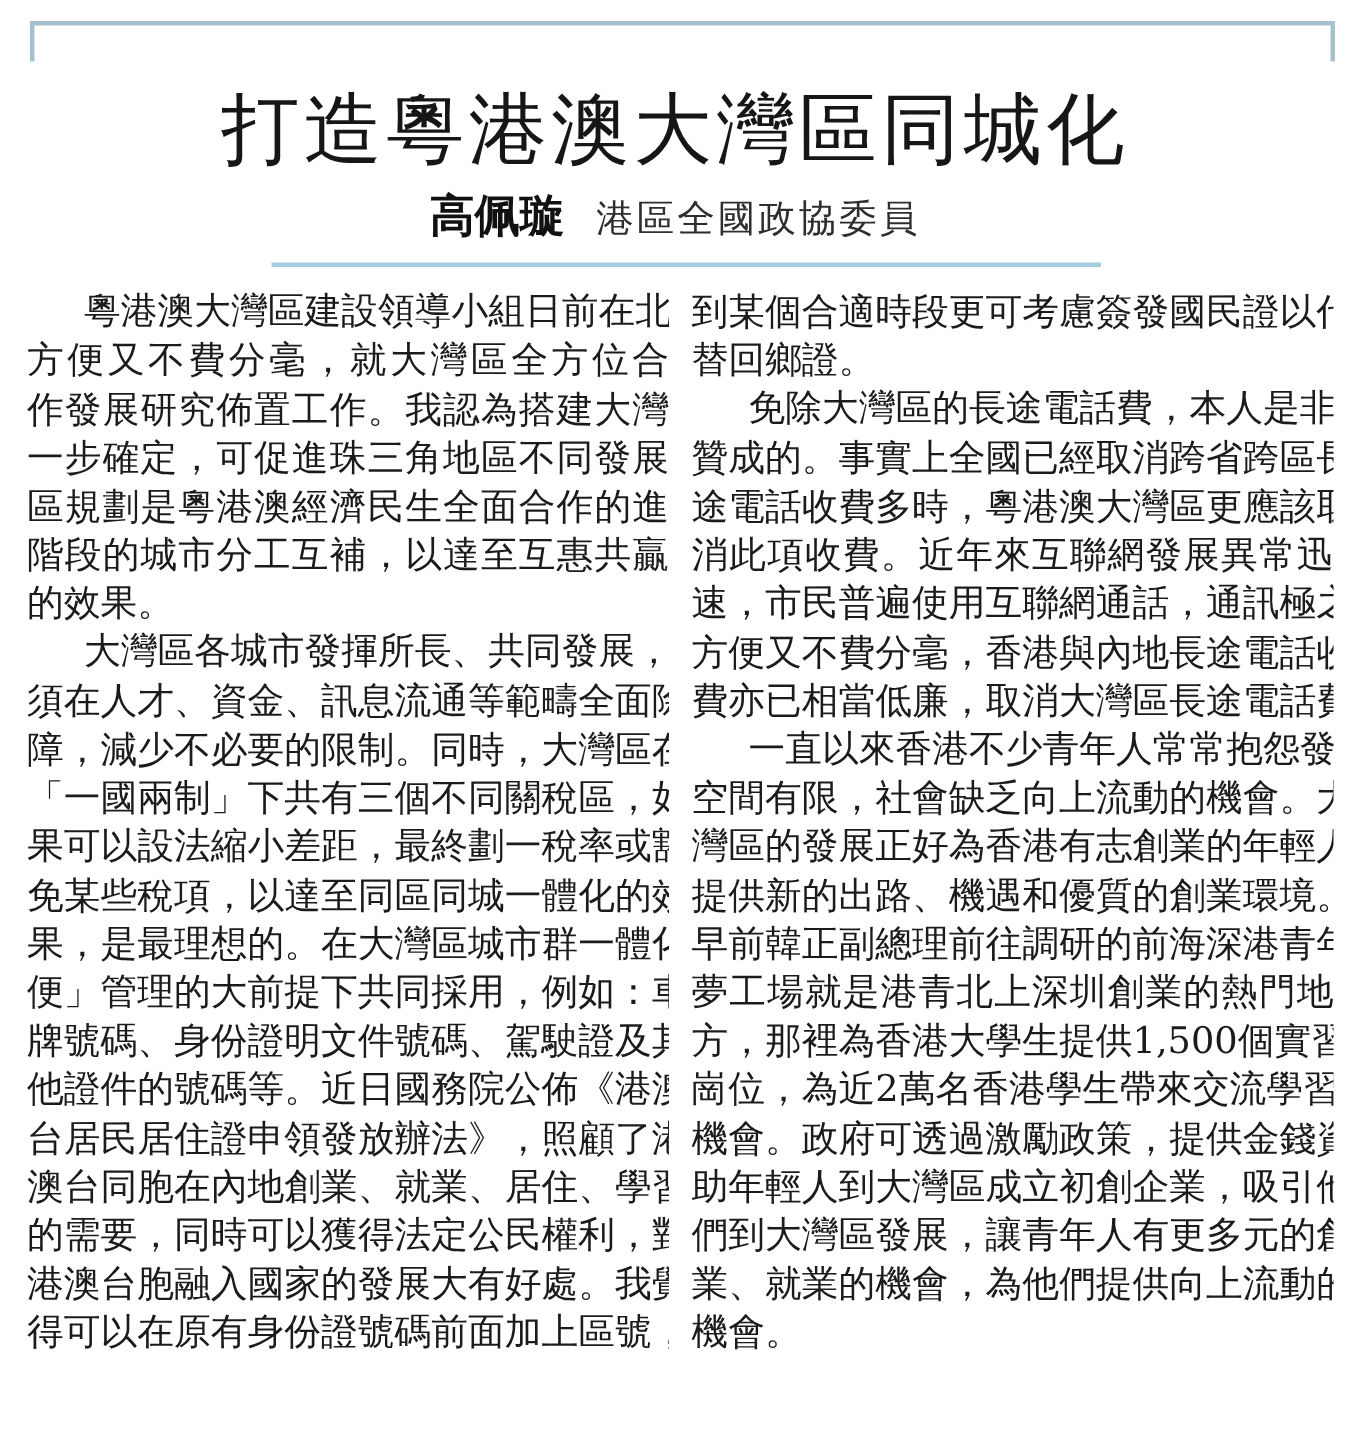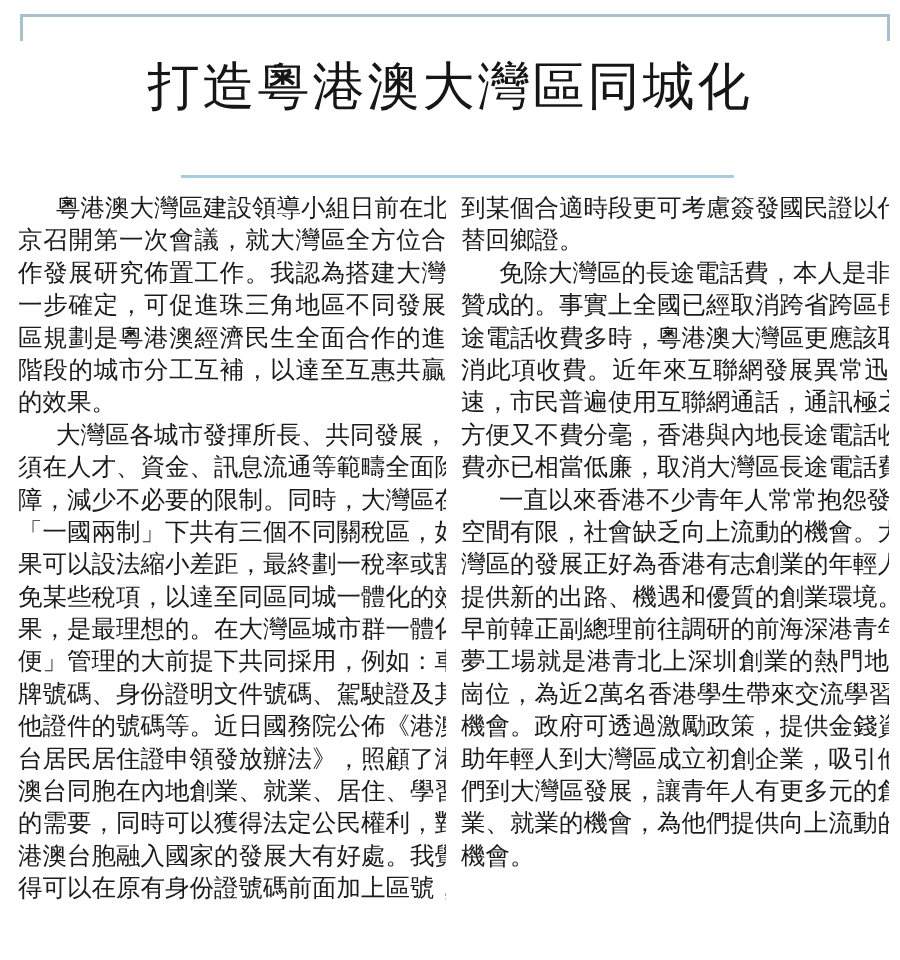--- a/index.html
+++ b/index.html
@@ -101,27 +101,31 @@
 </style>
 </head>
 <body>
 
 <div class="page">
 
   <div class="frame" style="border-color: rgb(167, 194, 206);"></div>
 
   <h1 class="title">打造粵港澳大灣區同城化</h1>
 
+  <div class="byline">
+    <span class="author">高佩璇</span>
+    <span class="author-title">港區全國政協委員</span>
+  </div>
 
   <div class="byline-underline" style="background: rgb(166, 205, 224);"></div>
 
   <div class="cols">
     <div class="col">
         <div class="line indent">粵港澳大灣區建設領導小組日前在北</div>
-        <div class="line">京召開第一次會議，就大灣區全方位合</div>
+        <div class="line">方便又不費分毫，就大灣區全方位合</div>
         <div class="line">作發展研究佈置工作。我認為搭建大灣</div>
         <div class="line">一步確定，可促進珠三角地區不同發展</div>
         <div class="line">區規劃是粵港澳經濟民生全面合作的進</div>
         <div class="line">階段的城市分工互補，以達至互惠共贏</div>
         <div class="line pend">的效果。</div>
         <div class="line indent">大灣區各城市發揮所長、共同發展，必</div>
         <div class="line">須在人才、資金、訊息流通等範疇全面除</div>
         <div class="line">障，減少不必要的限制。同時，大灣區在</div>
         <div class="line">「一國兩制」下共有三個不同關稅區，如</div>
         <div class="line">果可以設法縮小差距，最終劃一稅率或豁</div>
@@ -145,20 +149,21 @@
         <div class="line">消此項收費。近年來互聯網發展異常迅</div>
         <div class="line">速，市民普遍使用互聯網通話，通訊極之</div>
         <div class="line">方便又不費分毫，香港與內地長途電話收</div>
         <div class="line">費亦已相當低廉，取消大灣區長途電話費</div>
         <div class="line indent">一直以來香港不少青年人常常抱怨發展</div>
         <div class="line">空間有限，社會缺乏向上流動的機會。大</div>
         <div class="line">灣區的發展正好為香港有志創業的年輕人</div>
         <div class="line">提供新的出路、機遇和優質的創業環境。</div>
         <div class="line">早前韓正副總理前往調研的前海深港青年</div>
         <div class="line">夢工場就是港青北上深圳創業的熱門地</div>
+        <div class="line">方，那裡為香港大學生提供1,500個實習</div>
         <div class="line">崗位，為近2萬名香港學生帶來交流學習</div>
         <div class="line">機會。政府可透過激勵政策，提供金錢資</div>
         <div class="line">助年輕人到大灣區成立初創企業，吸引他</div>
         <div class="line">們到大灣區發展，讓青年人有更多元的創</div>
         <div class="line">業、就業的機會，為他們提供向上流動的</div>
         <div class="line pend">機會。</div>
       </div>
   </div>
 
 </div>

